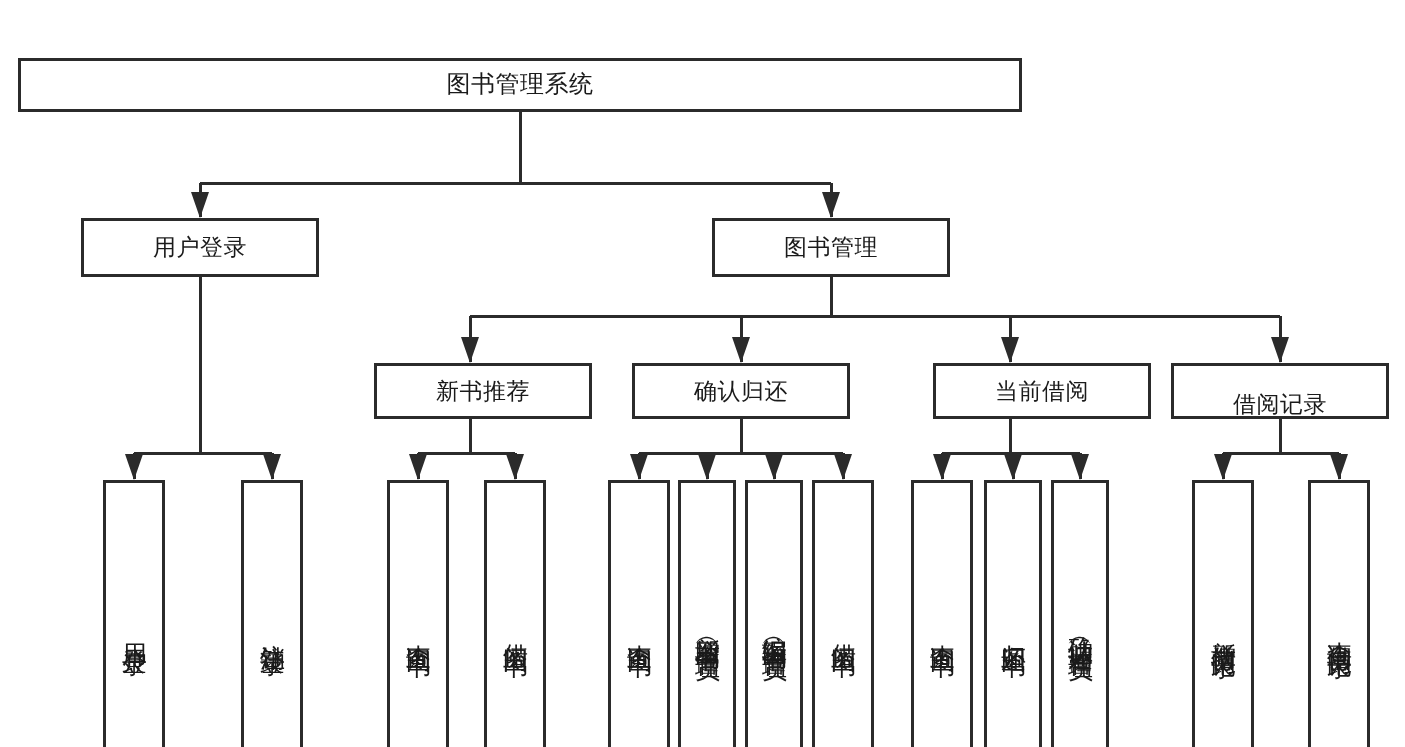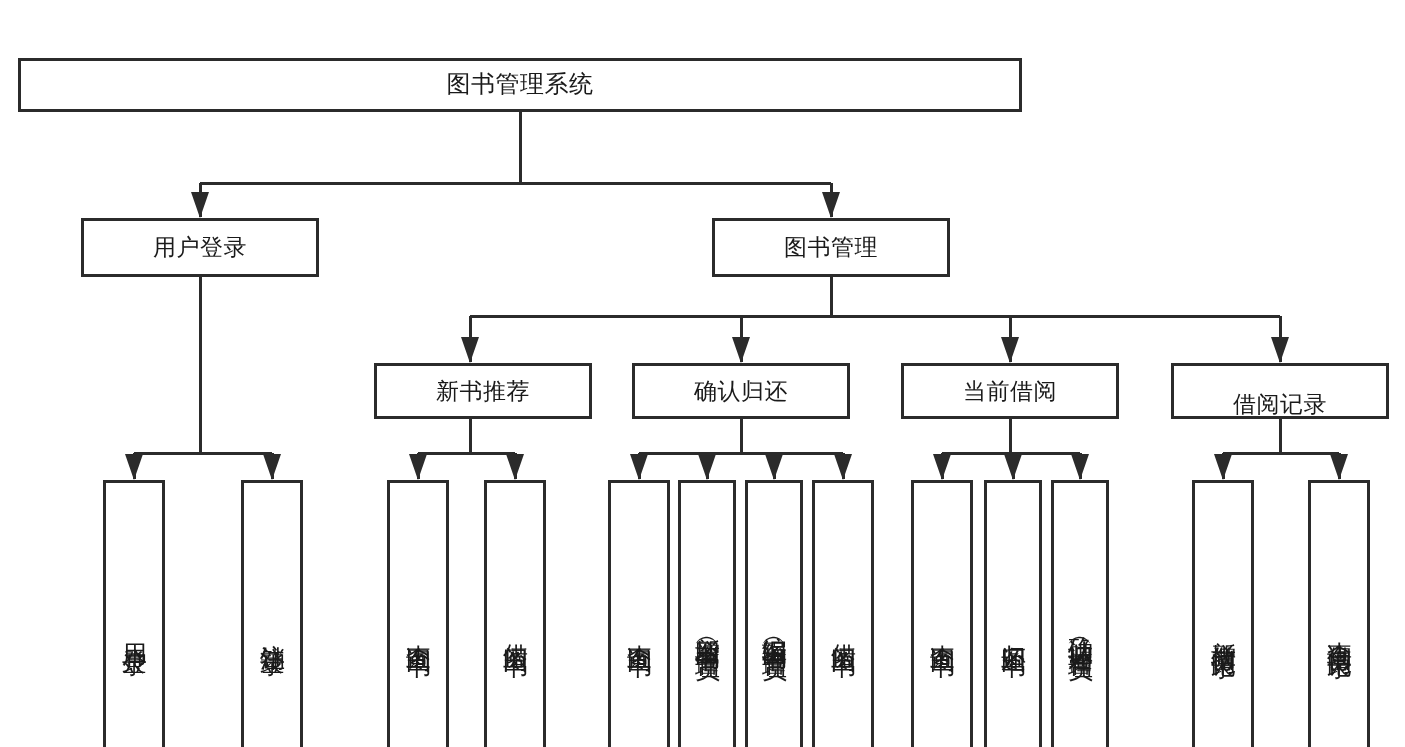--- a/index.html
+++ b/index.html
@@ -140,21 +140,21 @@
       </div>
       <div class="node horizontal" style="left: 712px; top: 173px; width: 238px; height: 59px; justify-content: center;">
         <span class="label">图书管理</span>
       </div>
       <div class="node horizontal" style="left: 374px; top: 318px; width: 218px; height: 56px;">
         <span class="label">新书推荐</span>
       </div>
       <div class="node horizontal" style="left: 632px; top: 318px; width: 218px; height: 56px;">
         <span class="label">确认归还</span>
       </div>
-      <div class="node horizontal" style="left: 901px; top: 318px; width: 218px; height: 56px;">
+      <div class="node horizontal" style="left: 933px; top: 318px; width: 218px; height: 56px;">
         <span class="label">当前借阅</span>
       </div>
       <div class="node horizontal" style="left: 1171px; top: 318px; width: 218px; height: 56px; align-items: flex-end;">
         <span class="label">借阅记录</span>
       </div>
       <div class="node vertical" style="left: 103px; top: 435px; width: 62px; height: 300px;">
         <span class="label">用户登录</span>
       </div>
       <div class="node vertical" style="left: 241px; top: 435px; width: 62px; height: 300px;">
         <span class="label">注销登录</span>

